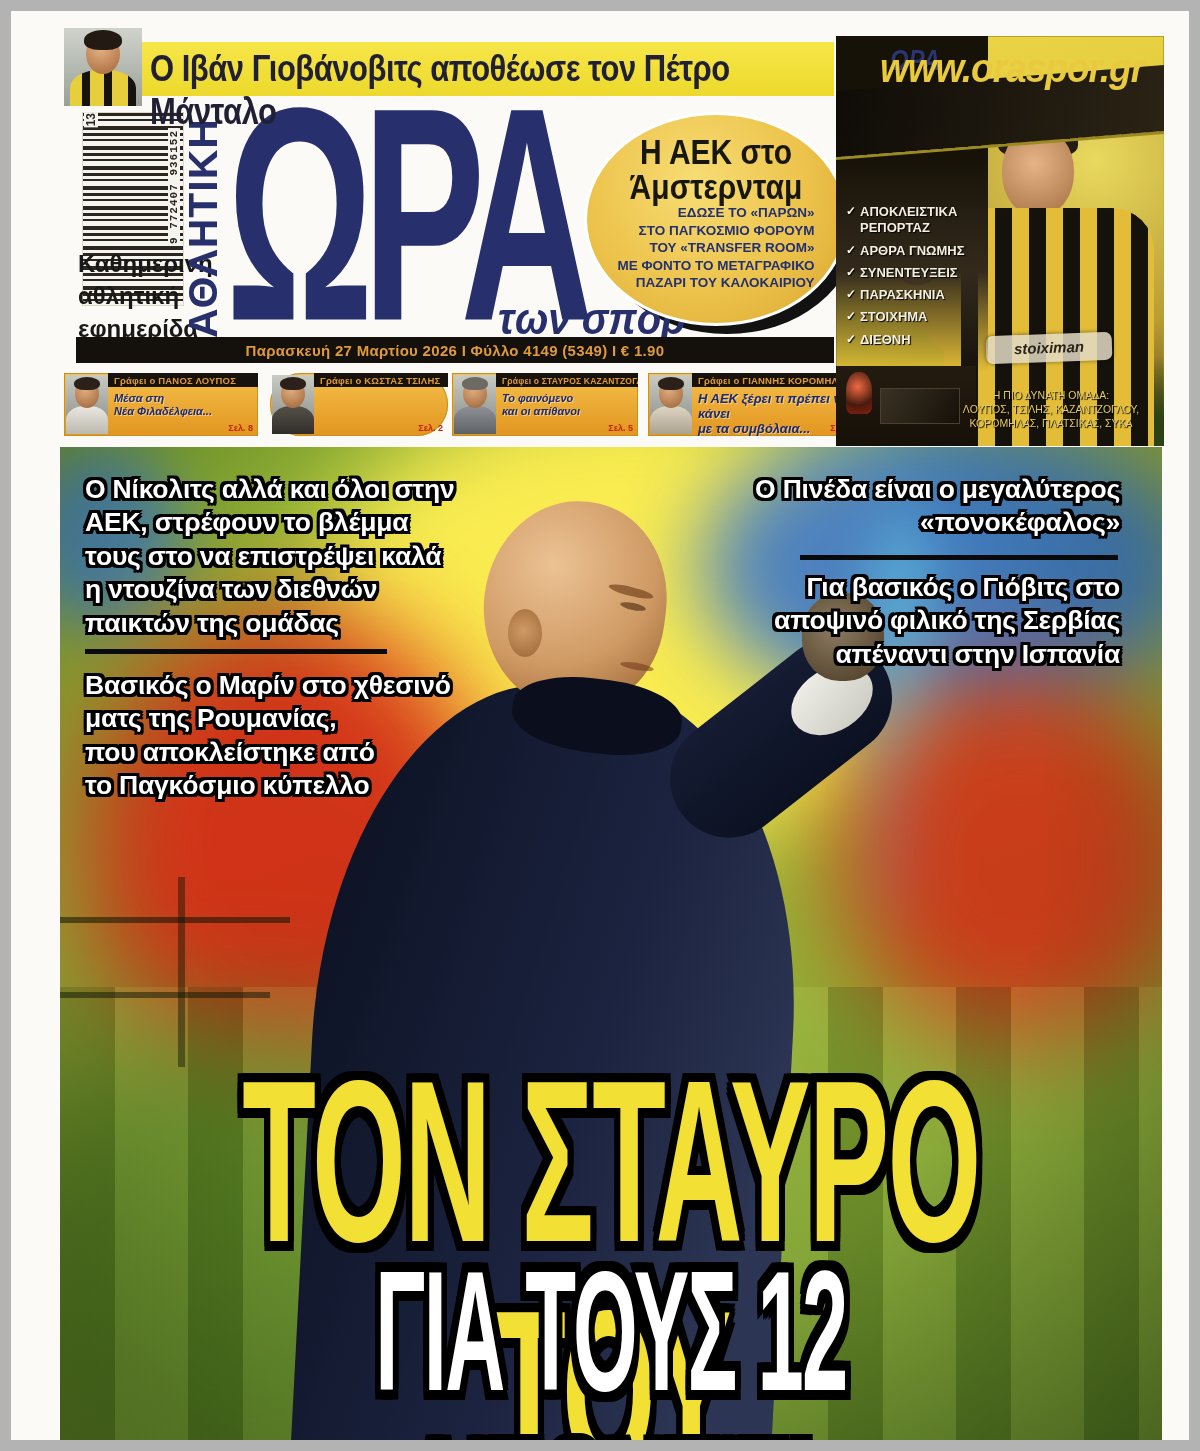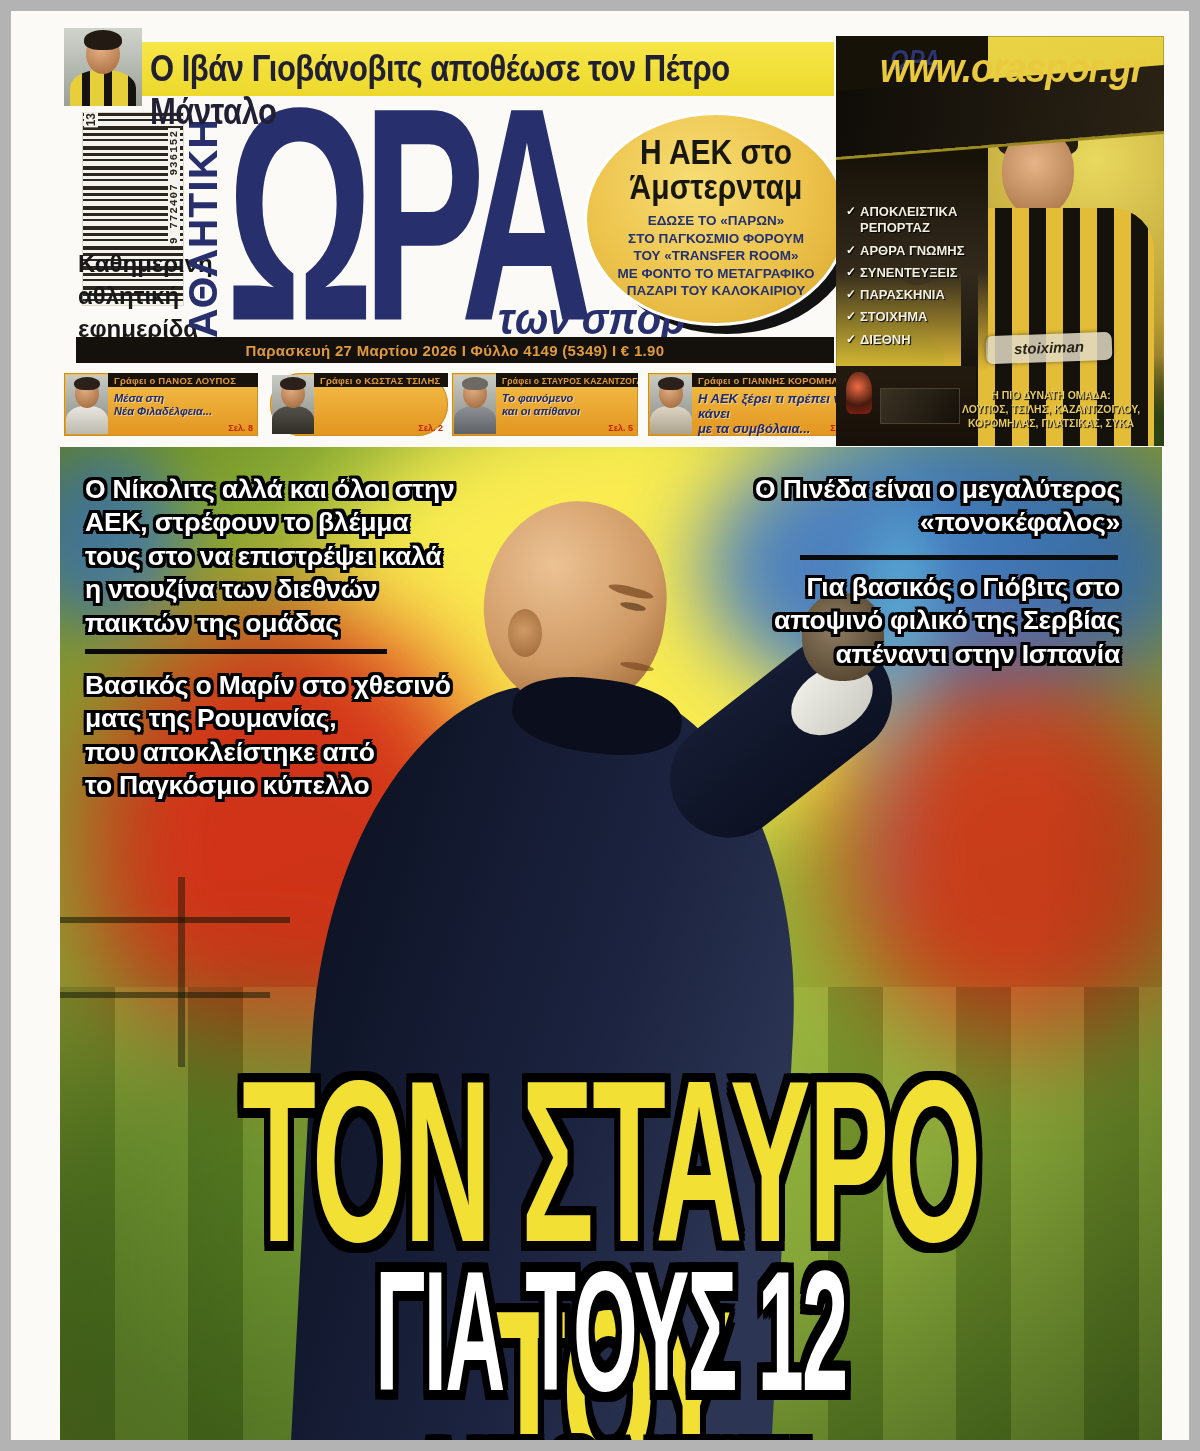--- a/index.html
+++ b/index.html
@@ -27,21 +27,21 @@
   .barcode-num{left:168px;top:128px;font-size:11px;font-weight:600;color:#2a2620;writing-mode:vertical-rl;transform:rotate(180deg);background:#f6f4ee;padding:2px 0;letter-spacing:1px;font-family:"Liberation Mono",monospace;}
   .tagline{left:78px;top:248px;width:160px;font-size:24px;line-height:1.35;font-weight:700;color:#181818;}
   .vword{left:183px;top:108px;height:230px;writing-mode:vertical-rl;transform:rotate(180deg);font-size:41px;font-weight:900;color:#27306c;letter-spacing:1px;line-height:1.0;}
   .logo-main{left:226px;top:96px;font-size:200px;font-weight:900;color:#27306c;letter-spacing:-0.06em;transform:scale(0.92,1.52);transform-origin:left top;line-height:0.78;z-index:3;}
   .logo-sub{left:498px;top:294px;font-size:40px;font-weight:900;font-style:italic;color:#27306c;transform:scaleY(1.1);transform-origin:left top;z-index:4;}
 
   
   .bubble-ring{left:598px;top:128px;width:258px;height:206px;border-radius:50%;background:#121212;z-index:3;}
   .bubble{left:584px;top:112px;width:258px;height:208px;border-radius:50%;background:radial-gradient(circle at 42% 32%,#f7dd74,#ecc24a 55%,#d9a52e);border:3px solid #fff;z-index:4;display:flex;flex-direction:column;align-items:center;}
   .bubble-title{margin-top:20px;text-align:center;font-size:30px;line-height:1.02;font-weight:900;color:#17170f;transform:scaleY(1.15);transform-origin:center top;}
-  .bubble-body{margin-top:16px;text-align:center;font-size:13.5px;line-height:1.3;font-weight:800;color:#233173;}
+  .bubble-body{margin-top:8px;text-align:right;font-size:13.5px;line-height:1.3;font-weight:800;color:#233173;}
 
   
   .datebar{left:76px;top:337px;width:758px;height:26px;background:#14100c;color:#df9a3e;font-weight:800;font-size:15px;display:flex;align-items:center;justify-content:center;letter-spacing:0.3px;z-index:5;}
 
   
   .colbox{top:373px;height:63px;background:linear-gradient(180deg,#f5c04b,#e2951f);box-shadow:0 0 0 1px #c8901e inset;z-index:5;}
   .col-hdr{position:absolute;left:44px;right:0;top:0;height:14px;background:#17120c;color:#e09b37;font-size:9.5px;font-weight:700;line-height:16px;padding-left:6px;letter-spacing:0.2px;white-space:nowrap;overflow:hidden;}
   .col-title{position:absolute;left:50px;top:19px;right:4px;font-size:11px;line-height:1.15;font-weight:900;font-style:italic;color:#1c2a6e;text-shadow:1px 1px 0 rgba(255,255,255,0.45);}
   .col-page{position:absolute;right:5px;bottom:3px;font-size:9px;font-weight:800;color:#c22404;}
   .col-photo{position:absolute;left:2px;top:2px;width:42px;height:59px;overflow:hidden;background:linear-gradient(180deg,#c9ccc5,#83877e);}
@@ -64,21 +64,21 @@
   .ap-grass{position:absolute;left:130px;bottom:0;right:0;height:90px;background:linear-gradient(180deg,rgba(40,60,18,0),#2c4214 70%);}
   .ap-arm{position:absolute;left:62px;top:142px;width:52px;height:108px;border-radius:26px;background:linear-gradient(180deg,#d9a574,#a8764a);transform:rotate(14deg);}
   .ap-head{position:absolute;left:166px;top:92px;width:72px;height:88px;border-radius:48%;background:radial-gradient(circle at 45% 40%,#e6b488,#b07c4e 80%);}
   .ap-hair{position:absolute;left:162px;top:80px;width:80px;height:42px;border-radius:50% 50% 30% 30%;background:#241b12;}
   .ap-shirt{position:absolute;left:108px;top:172px;width:210px;height:240px;border-radius:42px 42px 0 0;background:repeating-linear-gradient(90deg,#e3bd37 0 17px,#15120c 17px 34px);}
   .ap-sleeve{position:absolute;left:96px;top:186px;width:54px;height:130px;border-radius:26px;background:#e3bd37;transform:rotate(10deg);}
   .ap-sponsor{position:absolute;left:150px;top:298px;width:126px;height:28px;border-radius:7px;background:rgba(225,218,198,0.85);color:#2a2418;font-size:15px;font-weight:900;font-style:italic;text-align:center;line-height:28px;transform:rotate(-2deg);box-shadow:0 0 4px rgba(0,0,0,.5);}
   .ad-studio{position:absolute;left:0;top:330px;width:140px;height:80px;background:linear-gradient(180deg,#241b10,#171008);}
   .ad-trophy{position:absolute;left:10px;top:336px;width:26px;height:42px;border-radius:45% 45% 20% 20%;background:radial-gradient(circle at 45% 35%,#ef6a42,#97241058 60%,#8a2010);}
   .ad-screen{position:absolute;left:44px;top:352px;width:78px;height:34px;background:linear-gradient(120deg,#3a3223,#151009);border:1px solid #4a4030;}
-  .ad-caption{position:absolute;left:106px;top:352px;right:4px;text-align:center;font-size:10.5px;font-weight:700;line-height:1.35;color:#e6cb62;text-shadow:1px 1px 1px #000;}
+  .ad-caption{position:absolute;left:106px;top:352px;right:4px;text-align:center;font-size:10.5px;font-weight:400;line-height:1.35;color:#e6cb62;text-shadow:1px 1px 1px #000;}
 
   
   .main{left:60px;top:447px;width:1102px;height:1000px;overflow:hidden;background:linear-gradient(160deg,#7fa52f,#aabe3e 30%,#90ae35 58%,#5d8526);z-index:4;}
   .patch{position:absolute;border-radius:50%;}
   .p-yellow{left:250px;top:-60px;width:640px;height:460px;background:#ffef52;filter:blur(46px);opacity:.95;}
   .p-blue-r{left:640px;top:-30px;width:500px;height:300px;background:#2f6fd2;filter:blur(42px);opacity:.85;}
   .p-blue-l{left:-40px;top:0px;width:160px;height:180px;background:#3f7fce;filter:blur(30px);opacity:.8;}
   .p-cyan{left:806px;top:60px;width:70px;height:420px;background:#64d2ea;filter:blur(26px);opacity:.55;}
   .p-red-l{left:20px;top:160px;width:420px;height:480px;background:#d62113;filter:blur(52px);opacity:.88;}
   .p-red-r{left:780px;top:220px;width:360px;height:380px;background:#d62113;filter:blur(52px);opacity:.8;}

